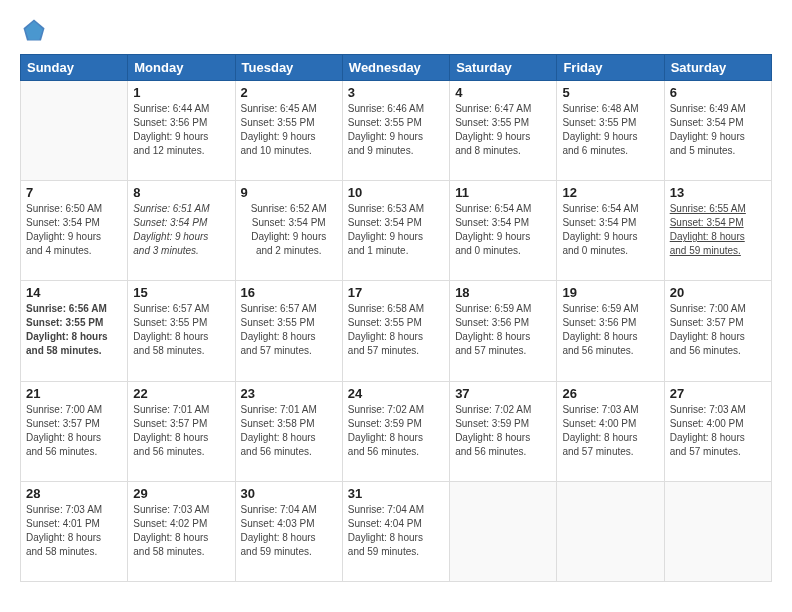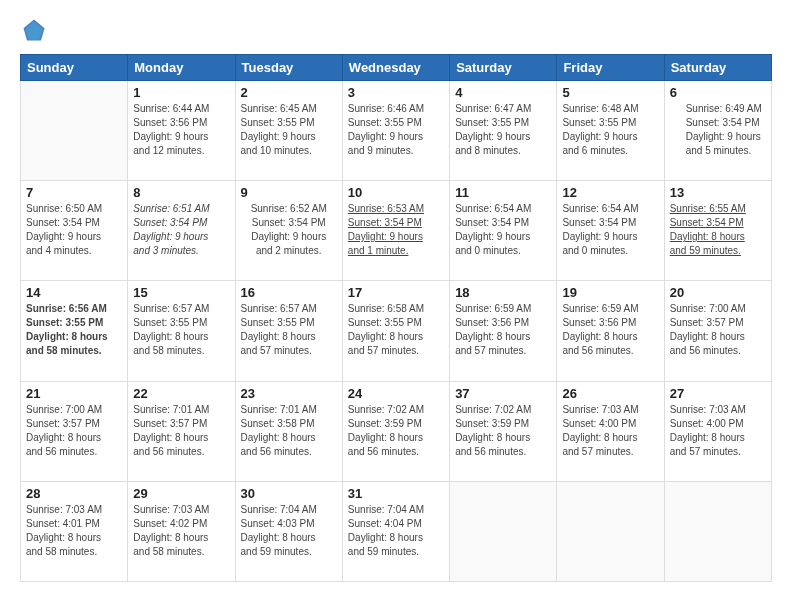--- a/index.html
+++ b/index.html
@@ -166,21 +166,21 @@
           </td>
           <td>
             <span class="day-number">5</span>
             <div class="day-info" style="white-space: pre-line;">Sunrise: 6:48 AM
 Sunset: 3:55 PM
 Daylight: 9 hours
 and 6 minutes.</div>
           </td>
           <td>
             <span class="day-number">6</span>
-            <div class="day-info" style="white-space: pre-line; margin-left: 16px;">Sunrise: 6:49 AM
+            <div class="day-info" style="white-space: pre-line;">Sunrise: 6:49 AM
 Sunset: 3:54 PM
 Daylight: 9 hours
 and 5 minutes.</div>
           </td>
         </tr>
         <tr>
           <td>
             <span class="day-number">7</span>
             <div class="day-info" style="white-space: pre-line;">Sunrise: 6:50 AM
 Sunset: 3:54 PM
@@ -196,21 +196,21 @@
           </td>
           <td>
             <span class="day-number">9</span>
             <div class="day-info" style="white-space: pre-line; text-align: center;">Sunrise: 6:52 AM
 Sunset: 3:54 PM
 Daylight: 9 hours
 and 2 minutes.</div>
           </td>
           <td>
             <span class="day-number">10</span>
-            <div class="day-info" style="white-space: pre-line; text-decoration: underline;">Sunrise: 6:53 AM
+            <div class="day-info" style="white-space: pre-line;">Sunrise: 6:53 AM
 Sunset: 3:54 PM
 Daylight: 9 hours
 and 1 minute.</div>
           </td>
           <td>
             <span class="day-number">11</span>
             <div class="day-info" style="white-space: pre-line;">Sunrise: 6:54 AM
 Sunset: 3:54 PM
 Daylight: 9 hours
 and 0 minutes.</div>

